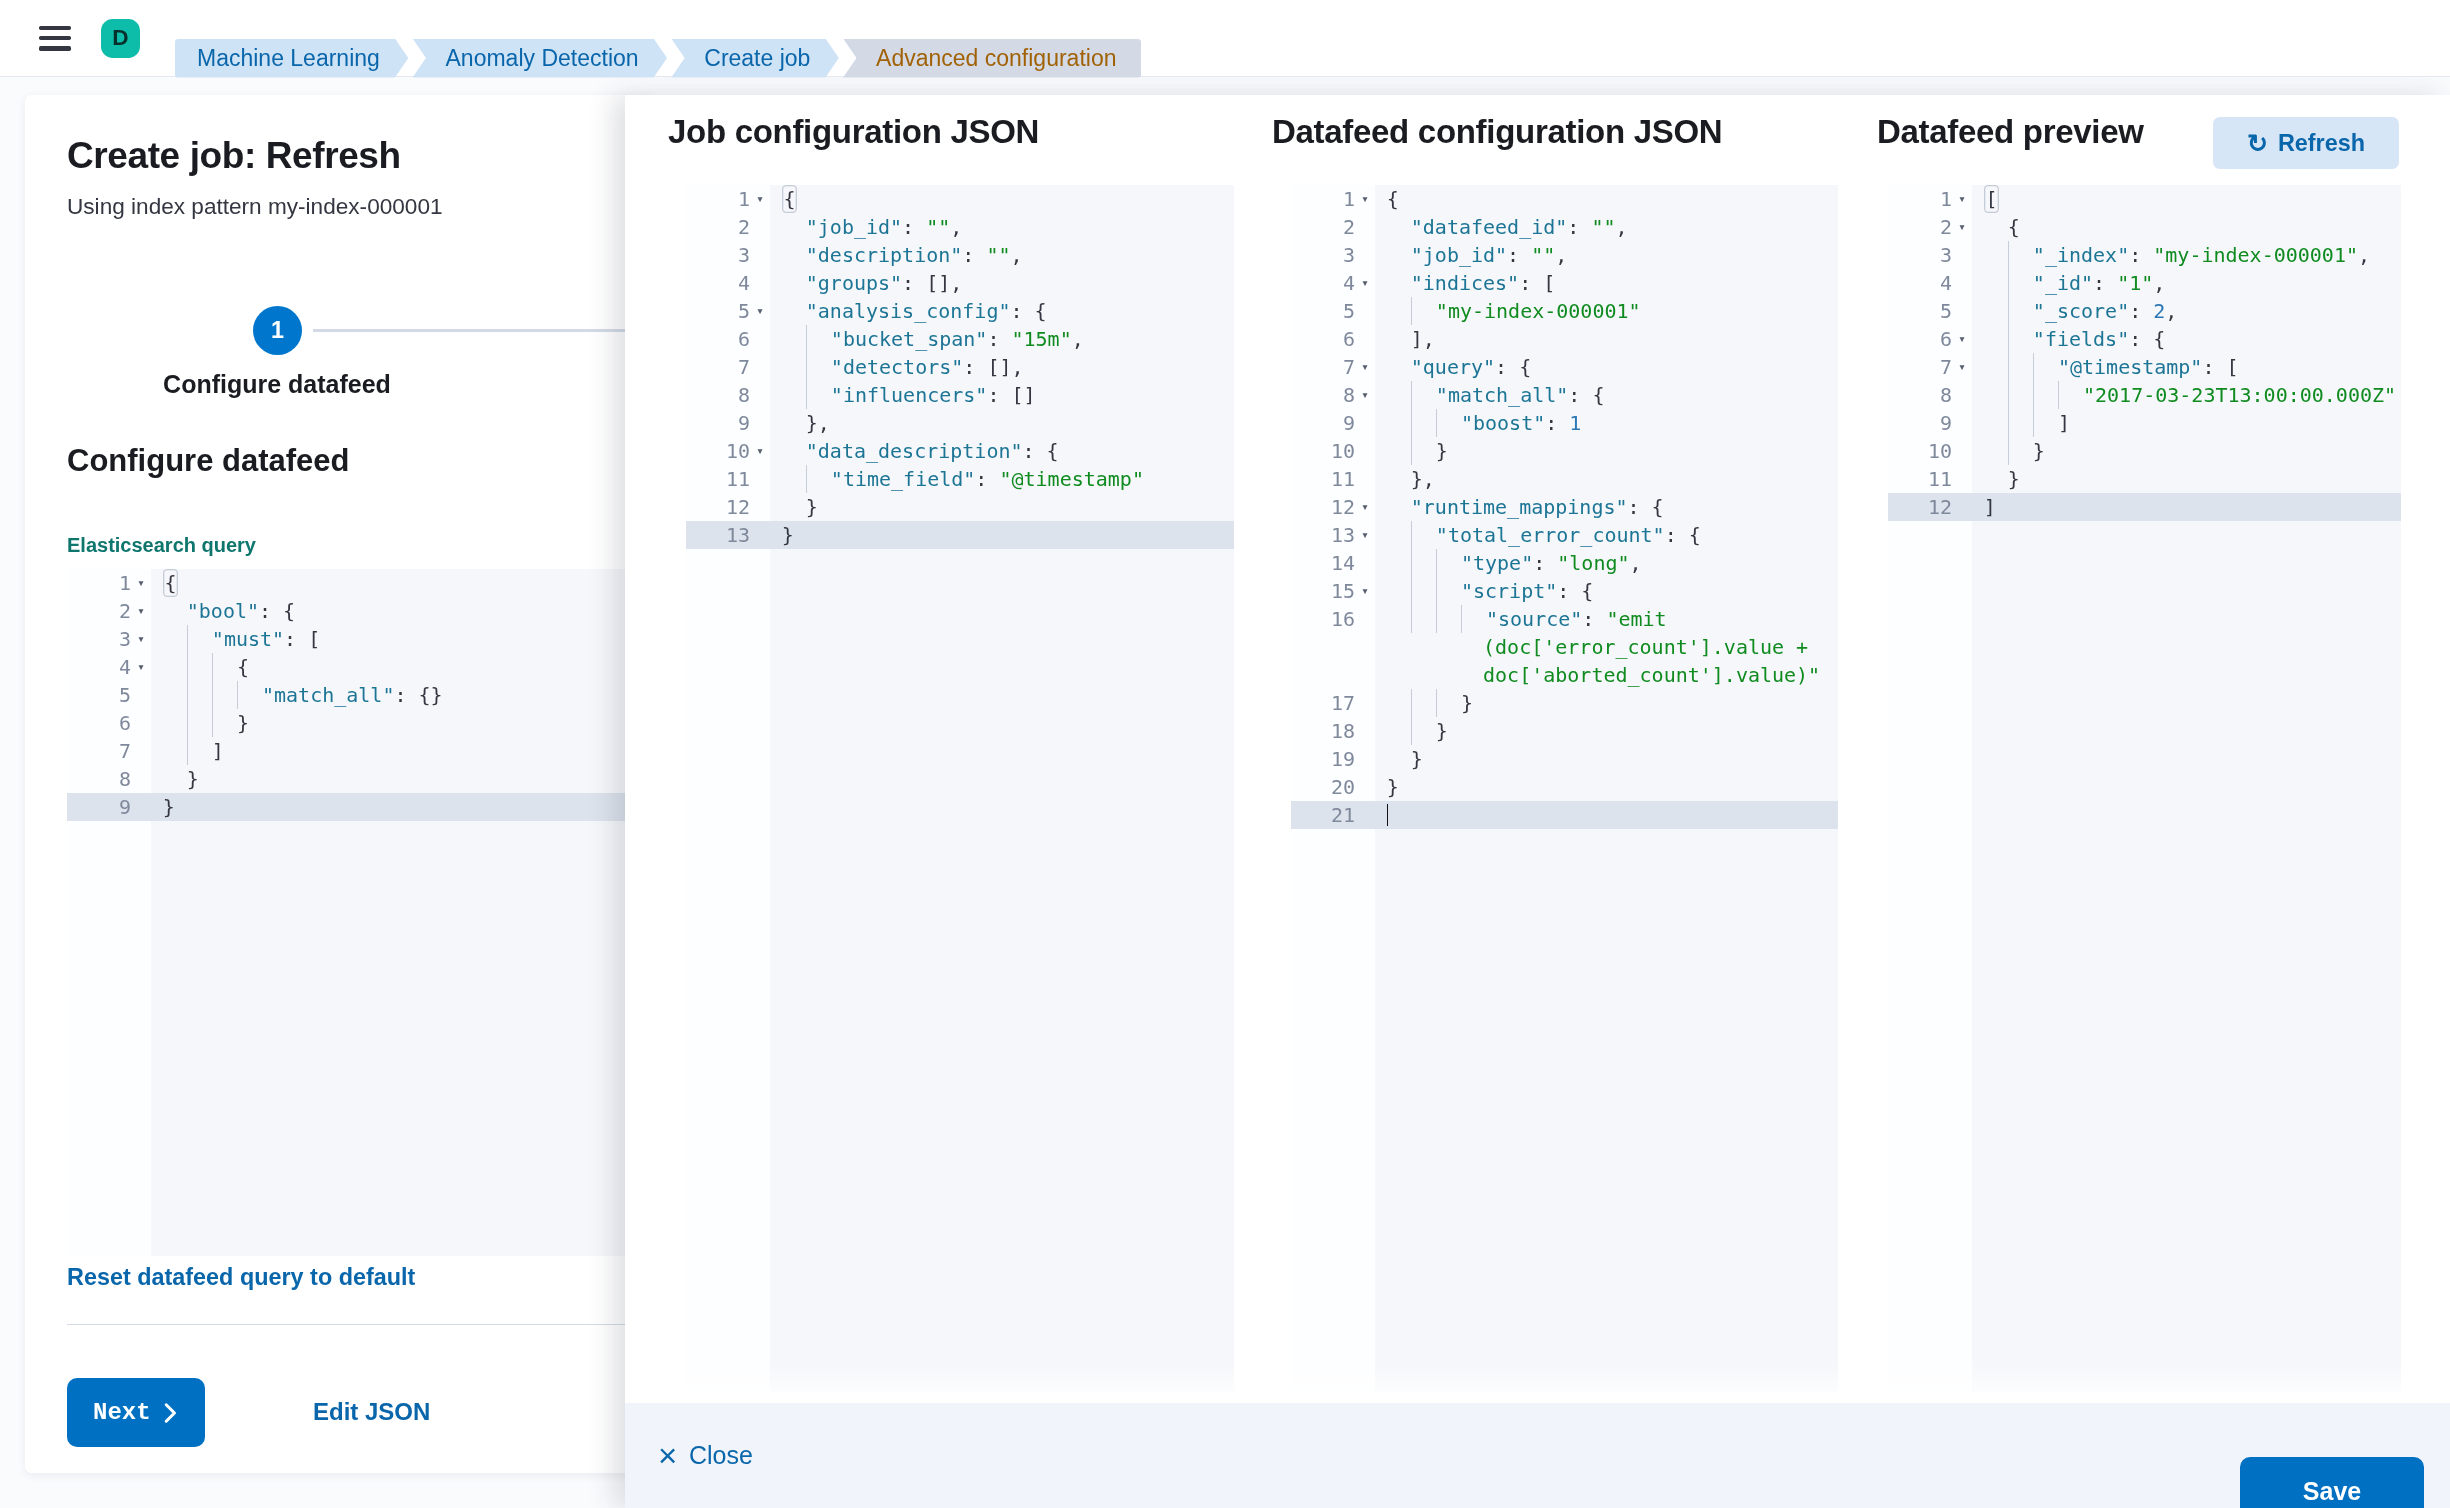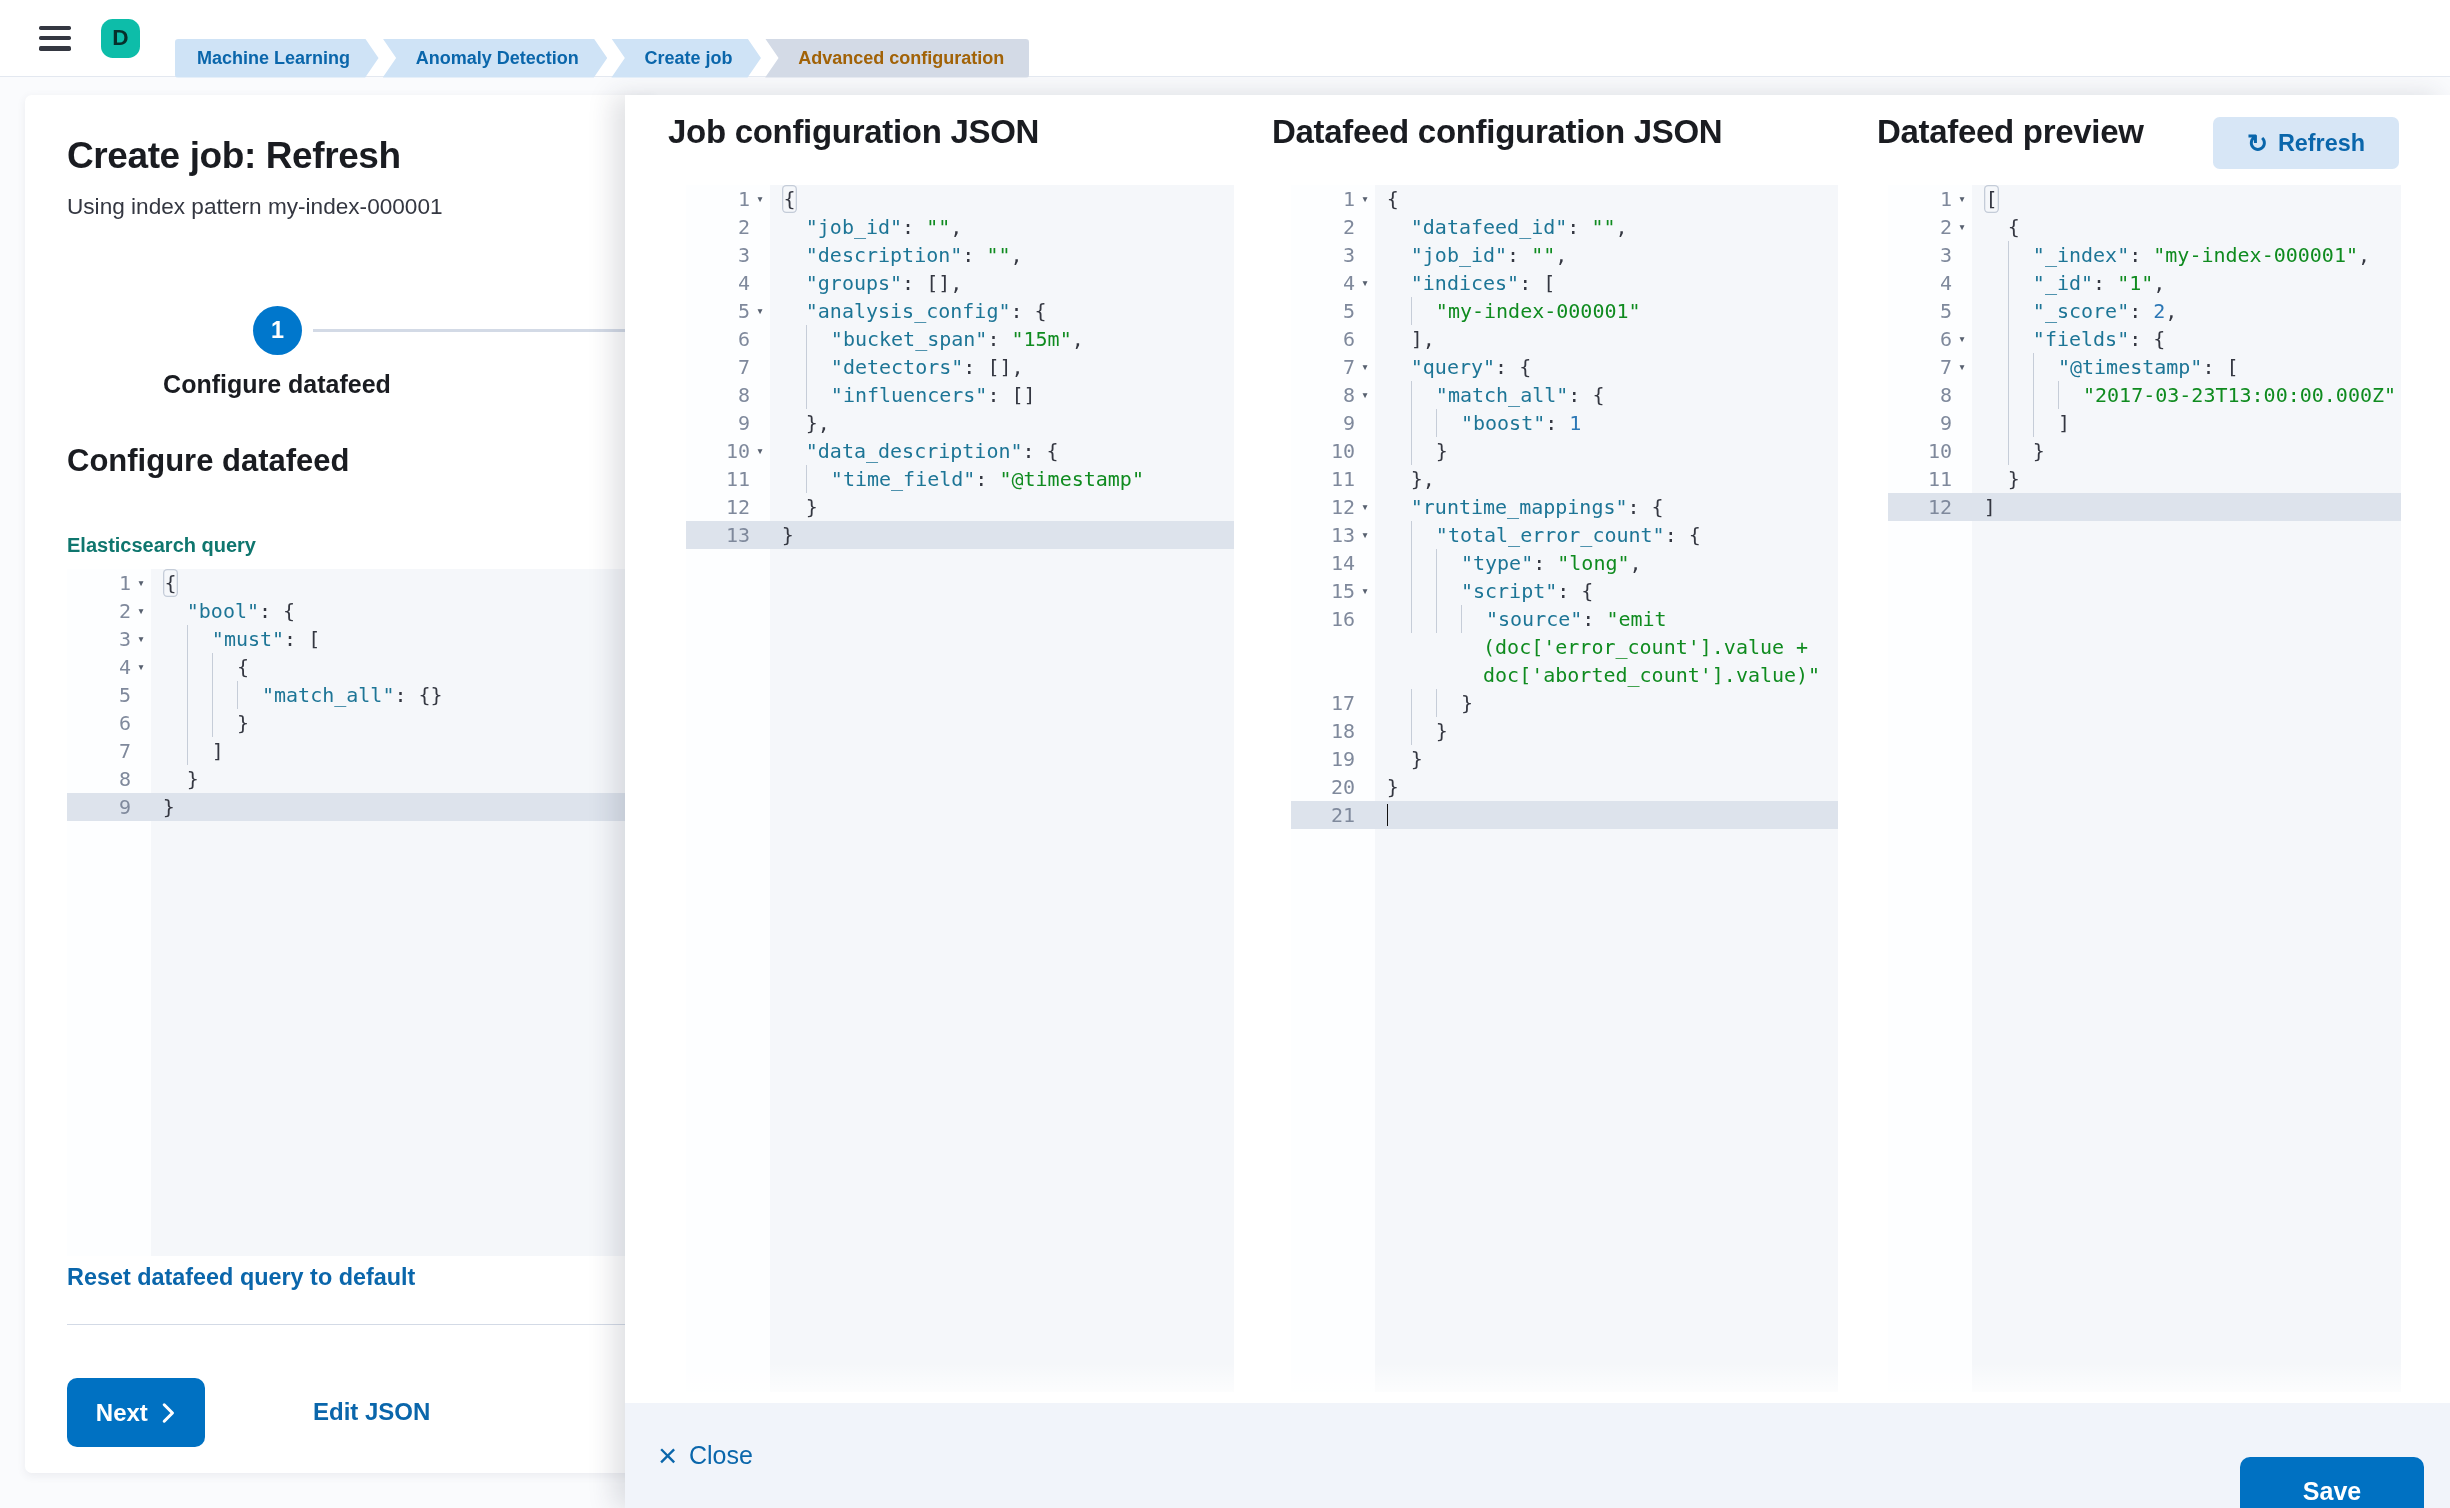--- a/index.html
+++ b/index.html
@@ -10,21 +10,21 @@
   
   .hdr{position:absolute;left:0;top:0;width:100%;height:76px;background:#ffffff;
        border-bottom:0.8px solid #e3e8f0;display:flex;align-items:center;z-index:20;}
   .burger{width:32px;height:25px;margin-left:39px;display:flex;flex-direction:column;
           justify-content:space-between;cursor:pointer;}
   .burger i{display:block;height:4.2px;background:#343741;border-radius:1.7px;}
   .avatar{width:39px;height:39px;border-radius:11.7px;background:#0dbda9;margin-left:30px;
           display:flex;align-items:center;justify-content:center;
           font-size:22.6px;font-weight:700;color:#06302b;cursor:pointer;}
   .crumbs{display:flex;align-items:center;margin-left:35px;}
-  .crumb{height:39px;display:flex;align-items:center;font-size:18px;font-weight:700;
+  .crumb{height:39px;display:flex;align-items:center;font-size:23px;font-weight:400;
          background:#cfe3f6;color:#0a66ab;margin-right:4.2px;cursor:pointer;margin-top:40px;}
   .crumb.c-first{padding:0 28.5px 0 22px;border-radius:3.3px 0 0 3.3px;
      clip-path:polygon(0 0,calc(100% - 13.4px) 0,100% 50%,calc(100% - 13.4px) 100%,0 100%);}
   .crumb.c-mid{padding:0 28.5px 0 33px;
      clip-path:polygon(0 0,calc(100% - 13.4px) 0,100% 50%,calc(100% - 13.4px) 100%,0 100%,13.4px 50%);}
   .crumb.c-last{padding:0 25px 0 33px;background:#d3dae6;color:#a16207;cursor:default;
      border-radius:0 3.3px 3.3px 0;
      clip-path:polygon(0 0,100% 0,100% 100%,0 100%,13.4px 50%);}
 
   
@@ -38,21 +38,21 @@
   .step-line{position:absolute;left:288px;top:234px;width:342px;height:2.5px;background:#d3dae6;}
   .step-label{position:absolute;left:118px;top:275px;width:268px;text-align:center;
         font-size:25px;font-weight:700;}
   .h2{position:absolute;left:42px;top:348px;font-size:31px;font-weight:700;}
   .lbl{position:absolute;left:42px;top:439px;font-size:20px;font-weight:700;color:#0f766e;}
   .reset-link{position:absolute;left:42px;top:1169px;font-size:23.4px;font-weight:700;
         color:#0a66ab;cursor:pointer;}
   .divider{position:absolute;left:42px;right:0;top:1229px;height:0.8px;background:#d3dae6;}
   .btn-primary{position:absolute;display:flex;align-items:center;justify-content:center;
         gap:11.7px;background:#0071c2;color:#fff;border:none;border-radius:10px;
-        font-size:24px;font-weight:600;font-family:Liberation Sans, sans-serif;cursor:pointer;text-align:right;}
+        font-size:24px;font-weight:600;font-family:Liberation Mono, monospace;cursor:pointer;text-align:right;}
   .next-btn{left:42px;top:1283px;width:138px;height:69px;}
   .edit-json{position:absolute;left:288px;top:1303px;font-size:24px;font-weight:600;
         color:#0a66ab;cursor:pointer;line-height:28.5px;}
 
   
   .flyout{position:absolute;left:625px;top:95px;width:1825px;height:1413px;background:#ffffff;
         box-shadow:-11.7px 0 25px rgba(40,50,70,.15);z-index:5;}
   .col-title{position:absolute;top:18.4px;font-size:33px;font-weight:700;letter-spacing:-0.3px;}
   .refresh-btn{position:absolute;left:1588px;top:22px;width:186px;height:52px;border:none;
         border-radius:6.7px;background:#d7e6f6;color:#0a66ab;font-size:23.4px;font-weight:600;

